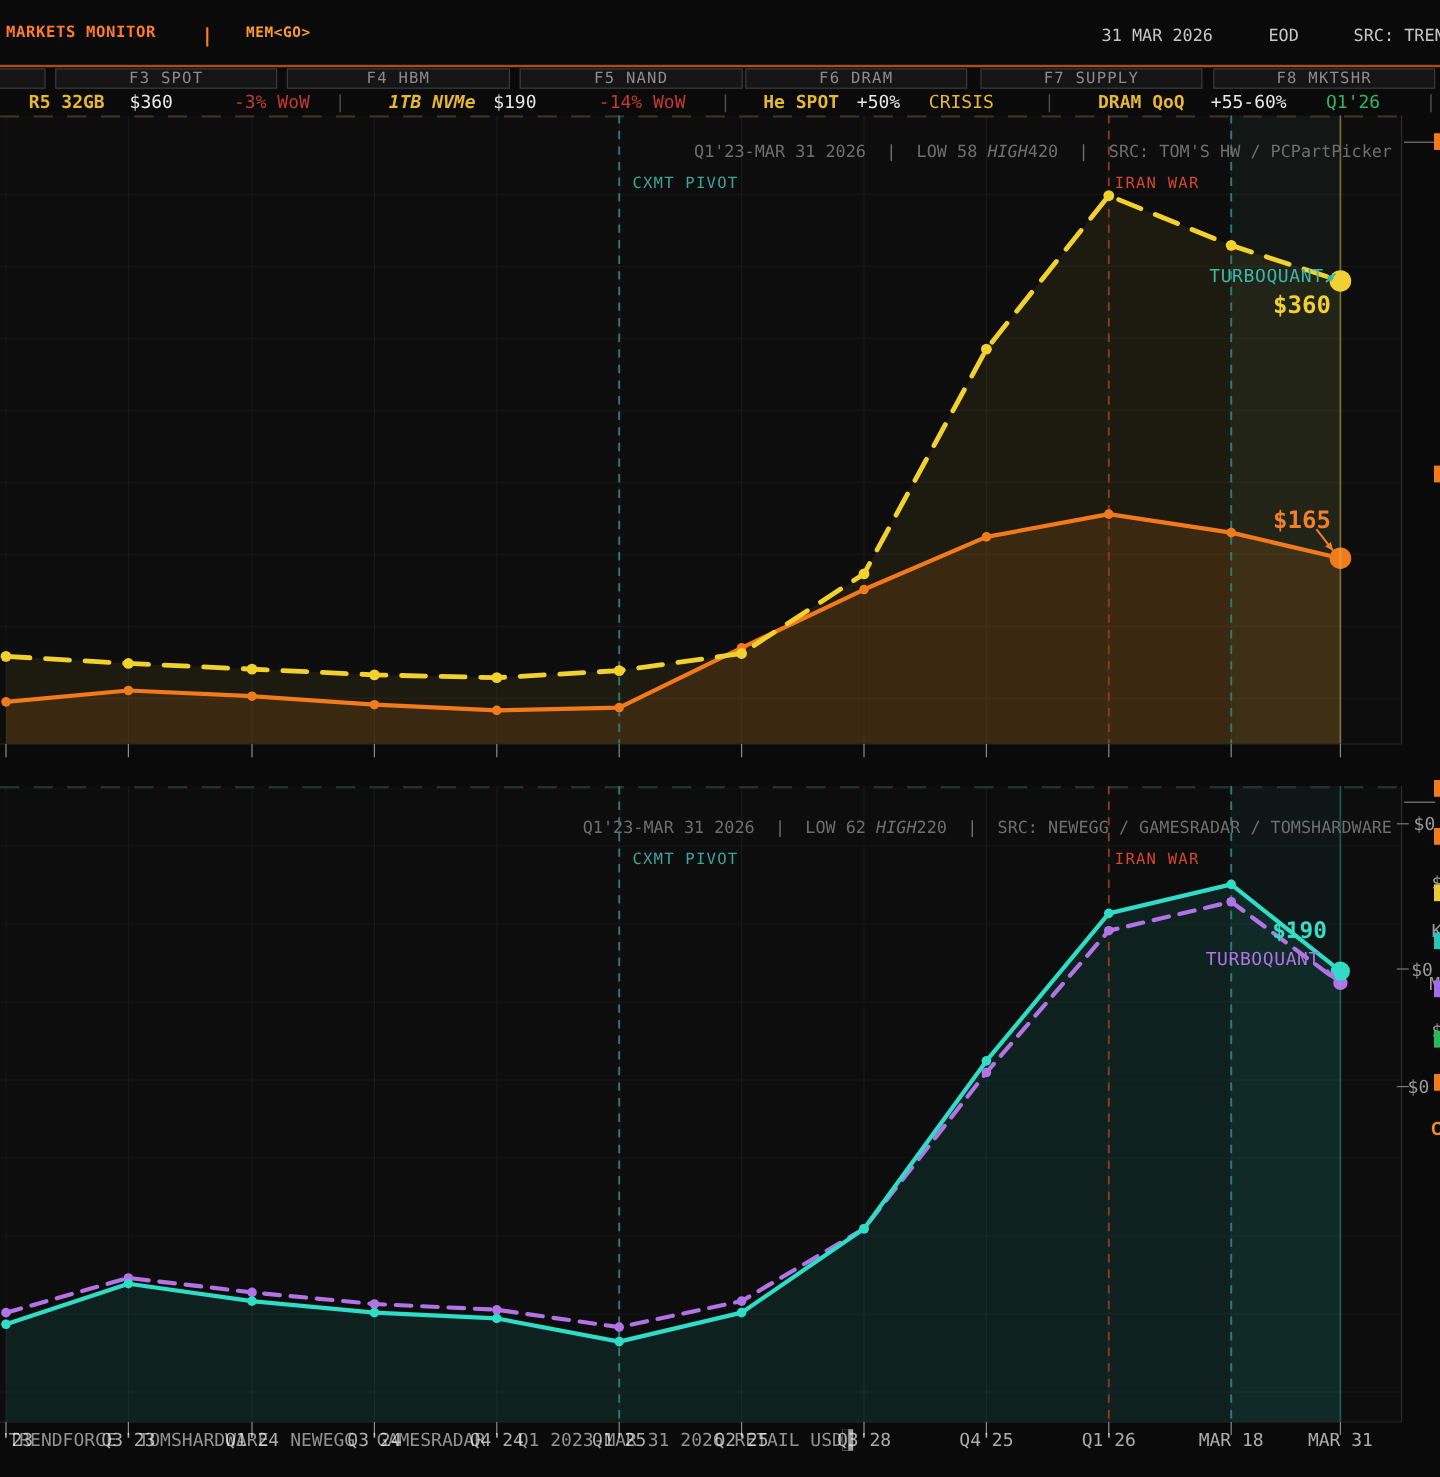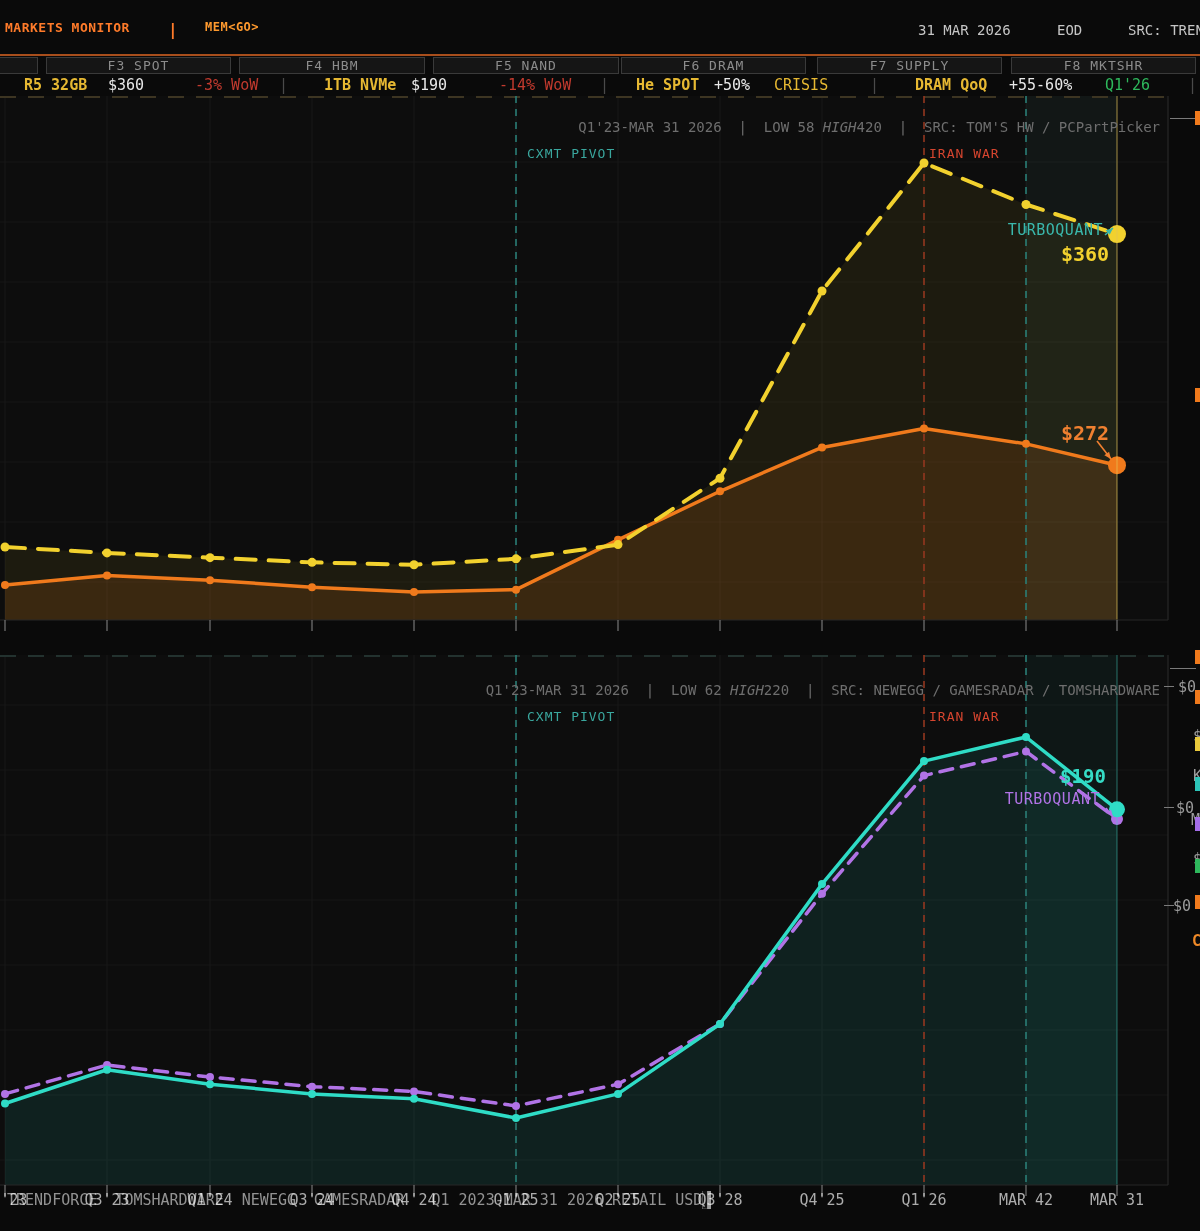--- a/index.html
+++ b/index.html
@@ -61,21 +61,21 @@
     <div class="tab" style="left: 433px; width: 184px;">F5 NAND</div>
     <div class="tab" style="left: 621px; width: 183px;">F6 DRAM</div>
     <div class="tab" style="left: 817px; width: 183px;">F7 SUPPLY</div>
     <div class="tab" style="left: 1011px; width: 183px;">F8 MKTSHR</div>
   </div>
 <div id="tickerrow">
     <span class="tk amber-bold" style="left: 0px;">R5 32GB</span>
     <span class="tk white" style="left: 108px;">$360</span>
     <span class="tk red" style="left: 172px;">-3% WoW</span>
     <span class="tk sep" style="left: 279px;">|</span>
-    <span class="tk amber-bold" style="left: 300px;">1TB NVMe</span>
+    <span class="tk amber-bold" style="left: 300px; font-style: italic;">1TB NVMe</span>
     <span class="tk white" style="left: 411px;">$190</span>
     <span class="tk red" style="left: 476px;">-14% WoW</span>
     <span class="tk sep" style="left: 600px;">|</span>
     <span class="tk amber-bold" style="left: 612px;">He SPOT</span>
     <span class="tk white" style="left: 714px;">+50%</span>
     <span class="tk amber" style="left: 774px;">CRISIS</span>
     <span class="tk sep" style="left: 870px;">|</span>
     <span class="tk amber-bold" style="left: 891px;">DRAM QoQ</span>
     <span class="tk white" style="left: 1009px;">+55-60%</span>
     <span class="tk green" style="left: 1105px;">Q1'26</span>
@@ -237,37 +237,37 @@
   <span>Q1'23-MAR 31 2026</span><span>  </span><span>|</span><span>  </span><span>LOW 62</span><span> </span><i>HIGH</i><span>220</span><span>  </span><span>|</span><span>  </span><span>SRC: NEWEGG / GAMESRADAR / TOMSHARDWARE</span>
 </div>
 
 <div class="annlabel" style="left:527px;top:146px;color:#3aa79e;">CXMT PIVOT</div>
 <div class="annlabel" style="left:929px;top:146px;color:#d6452f;">IRAN WAR</div>
 <div class="annlabel" style="left:527px;top:709px;color:#3aa79e;">CXMT PIVOT</div>
 <div class="annlabel" style="left:929px;top:709px;color:#d6452f;">IRAN WAR</div>
 
 <div class="callout-name" style="left:903px;width:200px;top:221px;color:#3ab8ac;">TURBOQUANT</div>
 <div class="callout-price" style="left:1040px;width:90px;top:242px;color:#f2d12e;">$360</div>
-<div class="callout-price" style="left:1040px;width:90px;top:421px;color:#f08030;">$272</div>
+<div class="callout-price" style="left:1040px;width:90px;top:421px;color:#f08030;">$165</div>
 <div class="callout-price" style="left:1038px;width:90px;top:765px;color:#35dcc6;font-size:19px;">$190</div>
 <div class="callout-name" style="left:900px;width:200px;top:790px;color:#b173e6;">TURBOQUANT</div>
 
 <div id="sources"><span>TRENDFORCE  TOMSHARDWARE  NEWEGG  GAMESRADAR   Q1 2023-MAR 31 2026 RETAIL USD</span><span class="cursor">▌</span></div>
 <div id="axislabels">
     <div class="axis-label" style="left: 5px;">Q1'23</div>
     <div class="axis-label" style="left: 107px;">Q3'23</div>
     <div class="axis-label" style="left: 210px;">Q1'24</div>
     <div class="axis-label" style="left: 312px;">Q3'24</div>
     <div class="axis-label" style="left: 414px;">Q4'24</div>
     <div class="axis-label" style="left: 516px;">Q1'25</div>
     <div class="axis-label" style="left: 618px;">Q2'25</div>
     <div class="axis-label" style="left: 720px;">Q3'28</div>
     <div class="axis-label" style="left: 822px;">Q4'25</div>
     <div class="axis-label" style="left: 924px;">Q1'26</div>
-    <div class="axis-label" style="left: 1026px;">MAR 42</div>
+    <div class="axis-label" style="left: 1026px;">MAR 18</div>
     <div class="axis-label" style="left: 1117px;">MAR 31</div>
   </div>
 
 <div id="rightstrip">
     <div class="strip-tick" style="left: 1170px; width: 26px; top: 118px;"></div>
     <div class="strip-swatch" style="left: 1195px; top: 111px; background: rgb(240, 122, 28);"></div>
     <div class="strip-swatch" style="left: 1195px; top: 388px; background: rgb(240, 122, 28);"></div>
     <div class="strip-tick" style="left: 1170px; width: 26px; top: 668px;"></div>
     <div class="strip-swatch" style="left: 1195px; top: 650px; background: rgb(240, 122, 28);"></div>
     <div class="strip-tick" style="left: 1164px; width: 10px; top: 686px;"></div>

